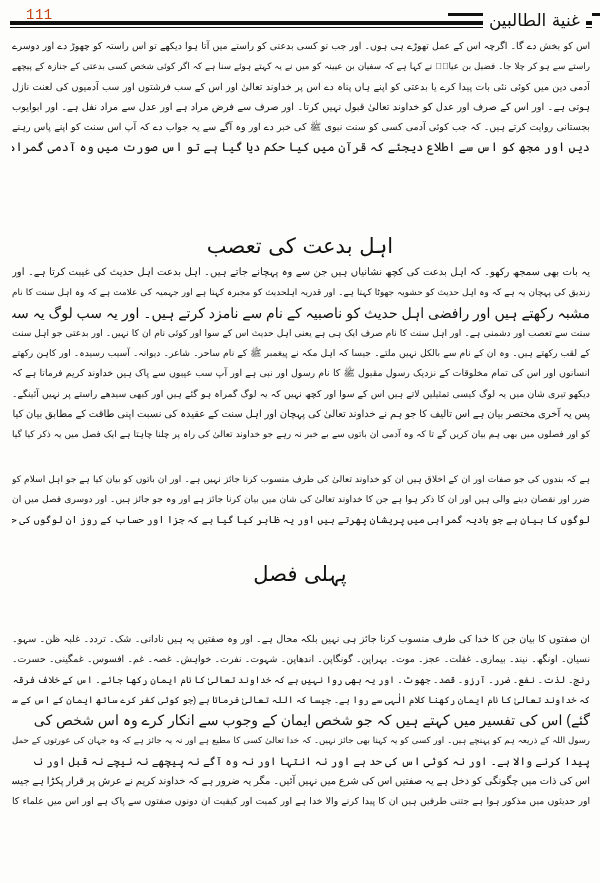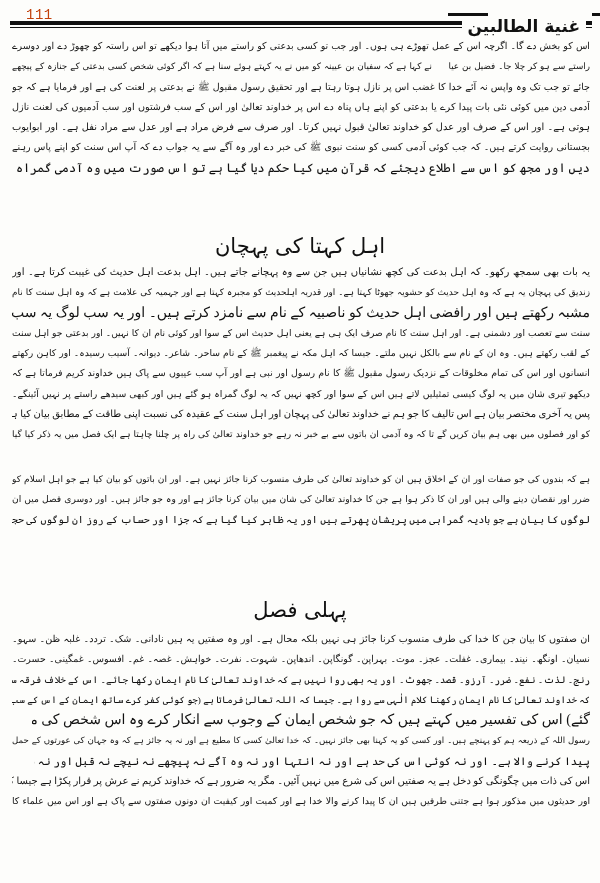--- a/index.html
+++ b/index.html
@@ -29,23 +29,23 @@
     .page-number {
       position: absolute;
       left: 16px; top: 3px;
       font-family: Liberation Mono, monospace;
       font-size: 14px;
       color: #c2410c;
       letter-spacing: 0.5px;
     }
     .running-title {
       position: absolute;
-      right: 6px; top: 12px;
+      right: 6px; top: 6px;
       font-family: "DejaVu Sans", sans-serif;
-      font-weight: bold;
+      font-weight: normal;
       font-size: 17px;
       direction: rtl;
       background: #fdfdfb;
       padding: 0 6px;
       z-index: 2;
     }
     .title-dash {
       position: absolute;
       right: 0px; top: 13px;
       width: 8px; height: 3px;
@@ -69,21 +69,21 @@
       right: 112px; top: 13px;
       width: 40px; height: 3px;
       background: #111;
     }
     .body-text {
       position: absolute;
       left: 12px; right: 10px;
       direction: rtl;
       text-align: justify;
       text-align-last: right;
-      font-family: Liberation Serif, serif;
+      font-family: Liberation Sans, sans-serif;
       font-size: 12.2px;
       line-height: 20.3px;
     }
     .body-text .line {
       display: block;
       white-space: nowrap;
       overflow: hidden;
       text-align: justify;
       text-align-last: justify;
       height: 20.3px;
@@ -97,48 +97,47 @@
       text-align: center;
       direction: rtl;
       font-family: "DejaVu Serif", serif;
       font-size: 21px;
       color: #111;
     }
     #para1 { top: 36px; }
     #heading1 { top: 234px; }
     #para2 { top: 262px; }
     #para3 { top: 469px; }
-    #heading2 { top: 598px; }
+    #heading2 { top: 562px; }
     #para4 { top: 629px; }
   </style>
 </head>
 <body>
 
 <div class="page">
 
   <div class="header">
     <span class="page-number">111</span>
     <span class="running-title">غنية الطالبين</span>
   </div>
   <div class="title-dash"></div>
   <div class="title-dash-left"></div>
   <div class="rule-thick"></div>
   <div class="rule-thin"></div>
 
   <div class="body-text" id="para1">
     <span class="line" style="font-size: 9.41481px;">اس کو بخش دے گا۔ اگرچہ اس کے عمل تھوڑے ہی ہوں۔ اور جب تو کسی بدعتی کو راستے میں آتا ہوا دیکھے تو اس راستہ کو چھوڑ دے اور دوسرے</span>
     <span class="line" style="font-size: 8.75217px;">راستے سے ہو کر چلا جا۔ فضیل بن عیاضؒ نے کہا ہے کہ سفیان بن عیینہ کو میں نے یہ کہتے ہوئے سنا ہے کہ اگر کوئی شخص کسی بدعتی کے جنازہ کے پیچھے</span>
-    <span class="line" style="font-size: 9.52155px;">جائے تو جب تک وہ واپس نہ آئے خدا کا غضب اس پر نازل ہوتا رہتا ہے اور تحقیق رسول مقبول ﷺ نے بدعتی پر لعنت کی ہے اور فرمایا ہے کہ جو</span>
     <span class="line" style="font-size: 9.63552px;">آدمی دین میں کوئی نئی بات پیدا کرے یا بدعتی کو اپنے ہاں پناہ دے اس پر خداوند تعالیٰ اور اس کے سب فرشتوں اور سب آدمیوں کی لعنت نازل</span>
     <span class="line" style="font-size: 9.83836px;">ہوتی ہے۔ اور اس کے صرف اور عدل کو خداوند تعالیٰ قبول نہیں کرتا۔ اور صرف سے فرض مراد ہے اور عدل سے مراد نفل ہے۔ اور ابوایوب</span>
     <span class="line" style="font-size: 9.51506px;">بجستانی روایت کرتے ہیں۔ کہ جب کوئی آدمی کسی کو سنت نبوی ﷺ کی خبر دے اور وہ آگے سے یہ جواب دے کہ آپ اس سنت کو اپنے پاس رہنے</span>
     <span class="line last">دیں اور مجھ کو اس سے اطلاع دیجئے کہ قرآن میں کیا حکم دیا گیا ہے تو اس صورت میں وہ آدمی گمراہ ہے۔</span>
   </div>
 
-  <div class="section-heading" id="heading1">اہل کہتا کی پہچان</div>
+  <div class="section-heading" id="heading1">اہل بدعت کی تعصب</div>
 
   <div class="body-text" id="para2">
     <span class="line" style="font-size: 10.0592px;">یہ بات بھی سمجھ رکھو۔ کہ اہل بدعت کی کچھ نشانیاں ہیں جن سے وہ پہچانے جاتے ہیں۔ اہل بدعت اہل حدیث کی غیبت کرتا ہے۔ اور</span>
     <span class="line" style="font-size: 8.8908px;">زندیق کی پہچان یہ ہے کہ وہ اہل حدیث کو حشویہ جھوٹا کہتا ہے۔ اور قدریہ اہلحدیث کو مجبرہ کہتا ہے اور جہمیہ کی علامت ہے کہ وہ اہل سنت کا نام</span>
     <span class="line" style="font-size: 14px;">مشبہ رکھتے ہیں اور رافضی اہل حدیث کو ناصبیہ کے نام سے نامزد کرتے ہیں۔ اور یہ سب لوگ یہ سب کچھ اس واسطے کرتے ہیں کہ ان کو اہل</span>
     <span class="line" style="font-size: 9.08016px;">سنت سے تعصب اور دشمنی ہے۔ اور اہل سنت کا نام صرف ایک ہی ہے یعنی اہل حدیث اس کے سوا اور کوئی نام ان کا نہیں۔ اور بدعتی جو اہل سنت</span>
     <span class="line" style="font-size: 9.24207px;">کے لقب رکھتے ہیں۔ وہ ان کے نام سے بالکل نہیں ملتے۔ جیسا کہ اہل مکہ نے پیغمبر ﷺ کے نام ساحر۔ شاعر۔ دیوانہ۔ آسیب رسیدہ۔ اور کاہن رکھتے</span>
     <span class="line" style="font-size: 9.44227px;">انسانوں اور اس کی تمام مخلوقات کے نزدیک رسول مقبول ﷺ کا نام رسول اور نبی ہے اور آپ سب عیبوں سے پاک ہیں خداوند کریم فرماتا ہے کہ</span>
     <span class="line" style="font-size: 9.32151px;">دیکھو تیری شان میں یہ لوگ کیسی تمثیلیں لاتے ہیں اس کے سوا اور کچھ نہیں کہ یہ لوگ گمراہ ہو گئے ہیں اور کبھی سیدھے راستے پر نہیں آئینگے۔</span>
     <span class="line" style="font-size: 10px;">پس یہ آخری مختصر بیان ہے اس تالیف کا جو ہم نے خداوند تعالیٰ کی پہچان اور اہل سنت کے عقیدہ کی نسبت اپنی طاقت کے مطابق بیان کیا ہے اور ان</span>

